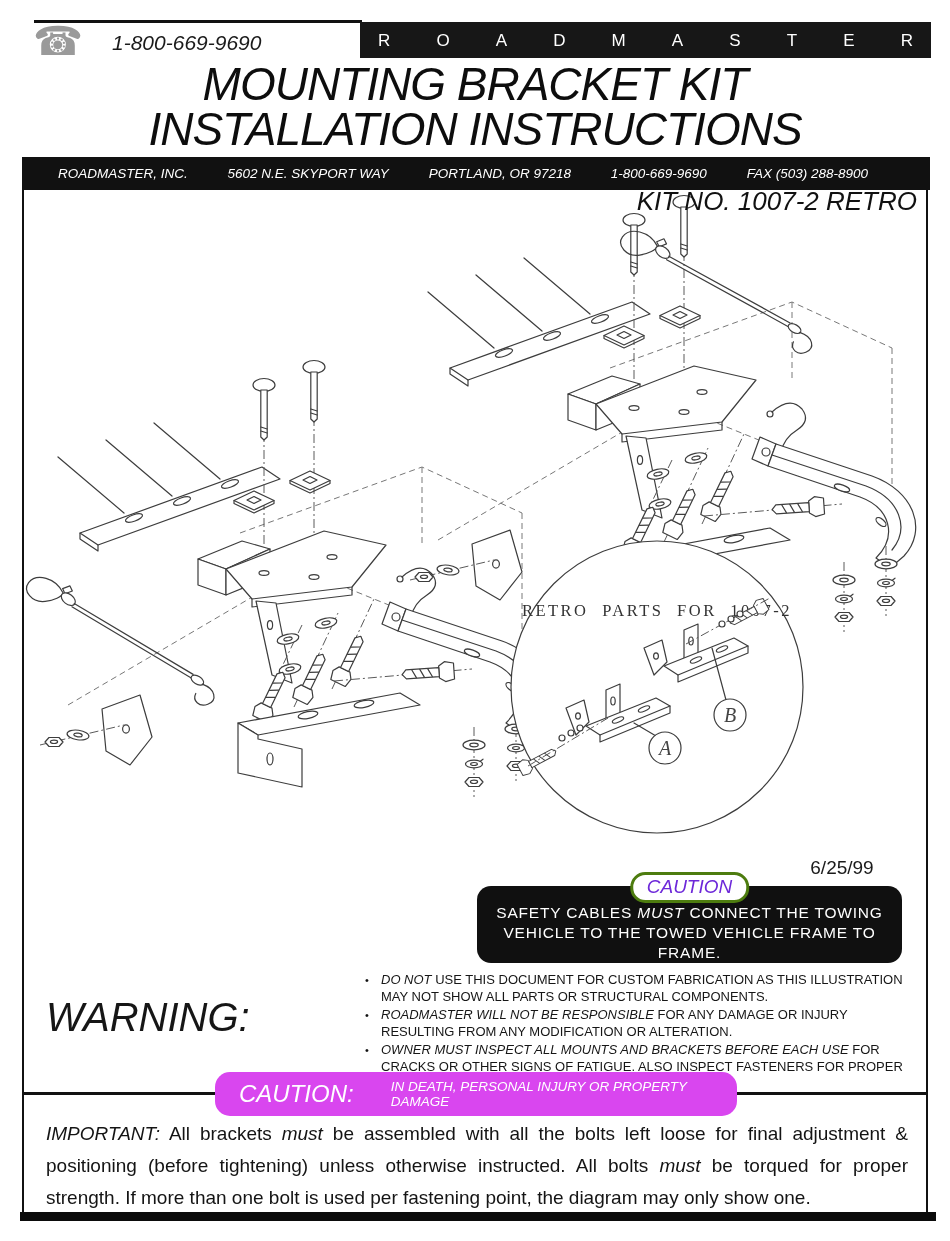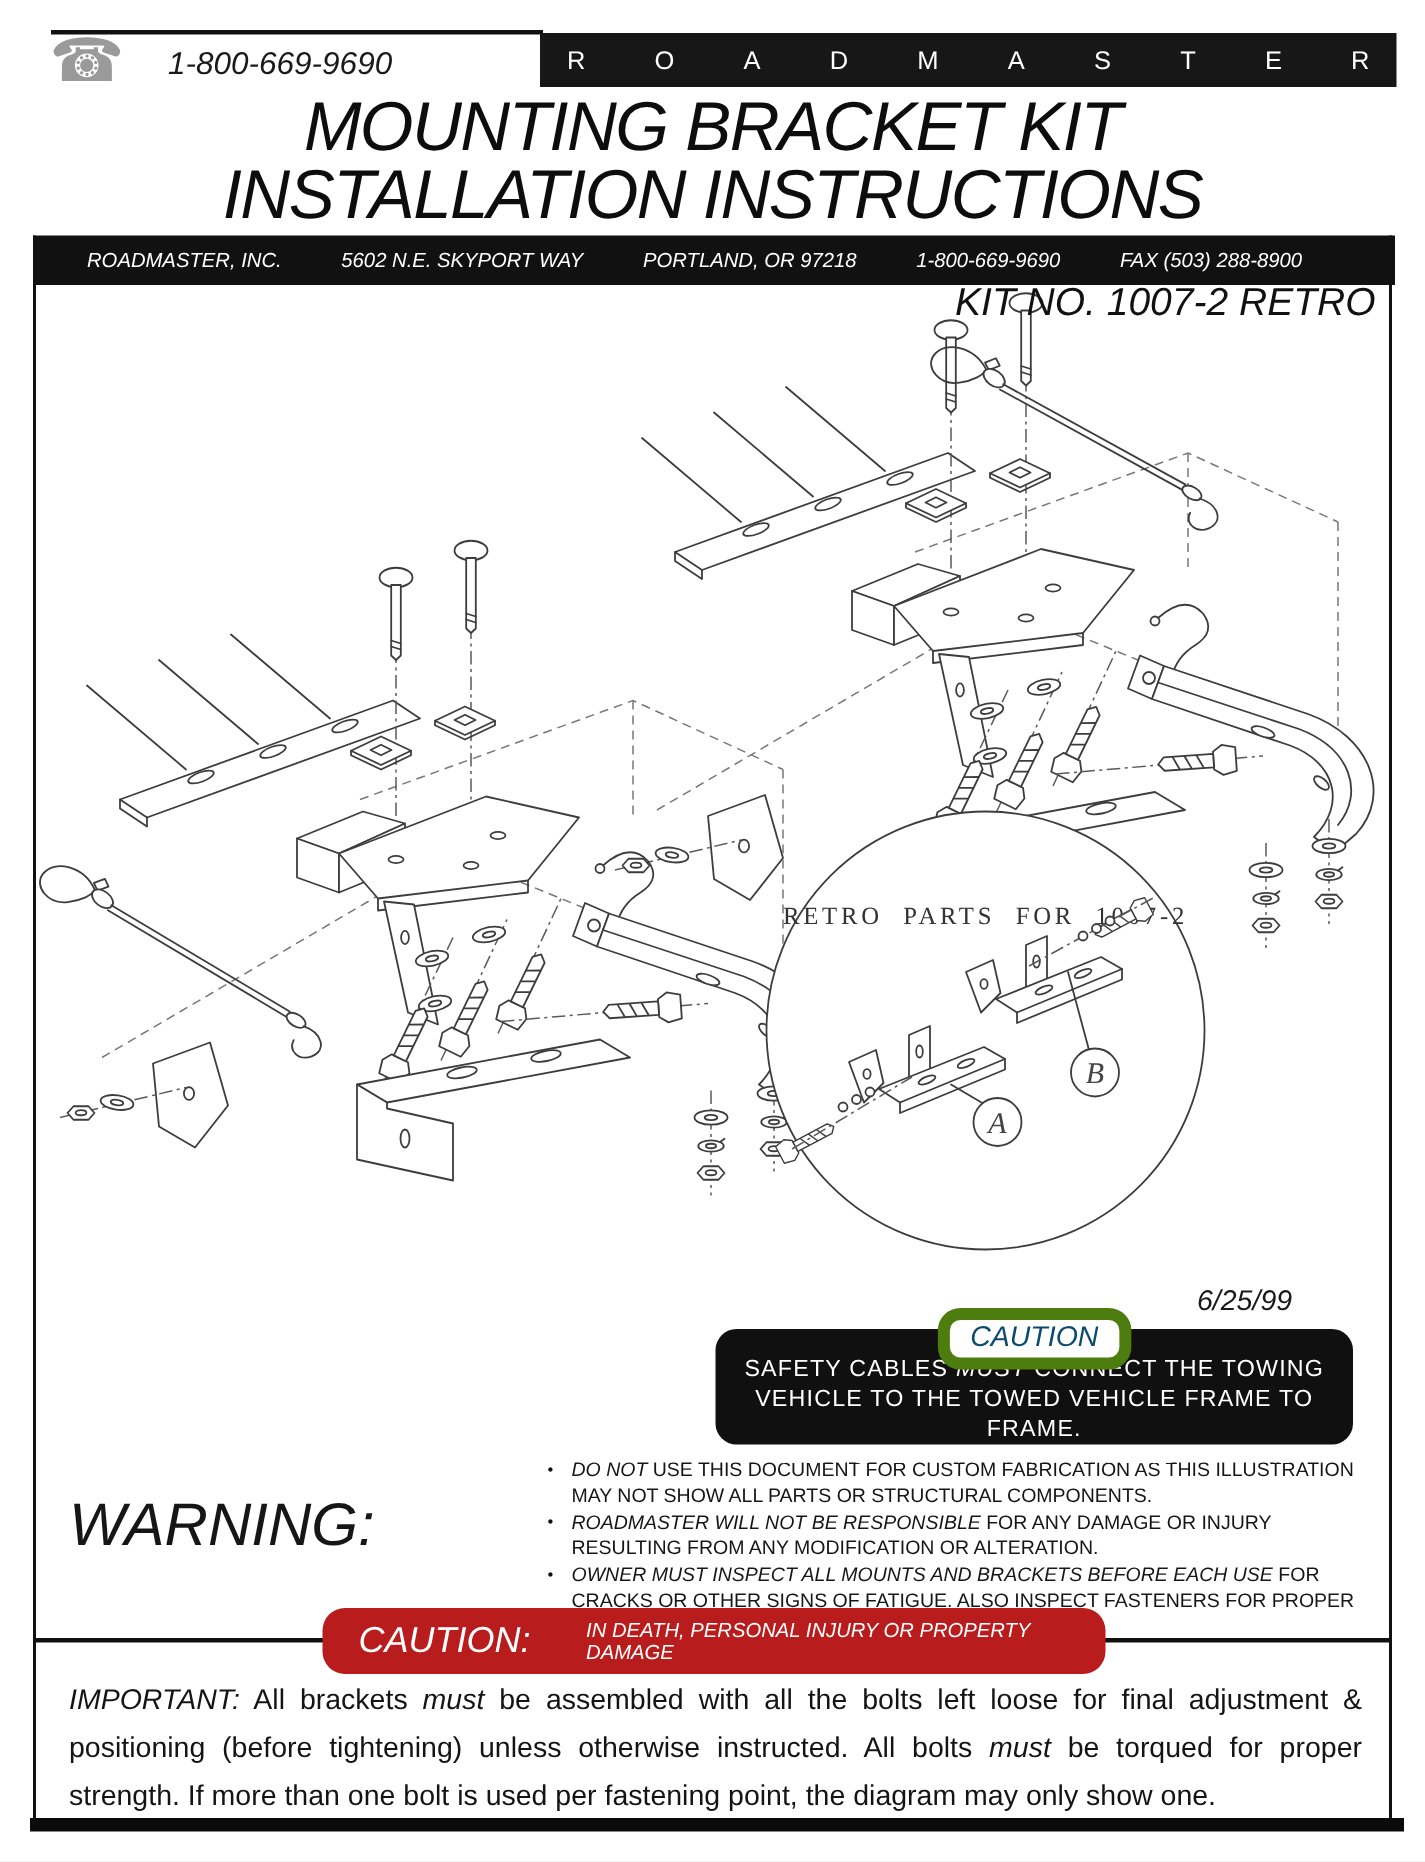--- a/index.html
+++ b/index.html
@@ -40,44 +40,44 @@
 
   
   .diagram{left:22px;top:178px;width:908px;height:908px;}
   .ln{fill:none;stroke:#3d3d3d;stroke-width:1.2;stroke-linejoin:round;stroke-linecap:round;}
   .fw{fill:#fff;stroke:#3d3d3d;stroke-width:1.2;stroke-linejoin:round;}
   .cl{fill:none;stroke:#5a5a5a;stroke-width:1;stroke-dasharray:9 3 2 3;}
   .ghost{fill:none;stroke:#787878;stroke-width:1;stroke-dasharray:6 4;}
   .dt{font-family:"Liberation Serif",serif;font-size:16.5px;letter-spacing:2.5px;
       word-spacing:7px;fill:#333;}
   .ab{font-family:"Liberation Serif",serif;font-style:italic;font-size:20px;fill:#444;}
-  .date{left:798px;top:857px;width:88px;text-align:left;font-size:19px;color:#1a1a1a;font-style:italic;}
+  .date{left:798px;top:857px;width:88px;text-align:center;font-size:19px;color:#1a1a1a;}
 
   
   .caution-box{left:477px;top:886px;width:425px;height:77px;background:#101010;
                border-radius:14px;z-index:6;text-align:center;color:#fff;}
   .caution-badge{position:absolute;left:50%;top:-14px;transform:translateX(-50%);
-                 background:#fff;color:#0c4a6e;border:8px solid #4d7c0f;border-radius:15px;
+                 background:#fff;color:#6d28d9;border:3px solid #4d7c0f;border-radius:15px;
                  font-size:19px;font-style:italic;padding:1px 14px 2px;line-height:22px;}
   .cline1{margin-top:17px;font-size:15.5px;letter-spacing:.8px;line-height:20px;}
   .cline2{font-size:15.5px;letter-spacing:.8px;line-height:20px;}
   .cfoot{font-size:12.5px;font-style:italic;letter-spacing:.5px;line-height:16px;}
   .caution-box em{font-style:italic;}
 
   
   .warning-label{left:46px;top:995px;font-size:40px;font-style:italic;color:#161616;}
   .warning-bullets{left:363px;top:972px;width:552px;}
   .wb{display:flex;margin-bottom:2px;}
   .wb .dot{width:16px;font-size:11px;line-height:16.5px;flex:none;padding-left:2px;}
   .wb p{margin:0;font-size:13px;line-height:16.5px;color:#161616;}
   .wb em{font-style:italic;}
 
   
   .divider{left:24px;top:1092px;width:904px;height:2.5px;background:#111;z-index:1;}
-  .caution-strip{left:215px;top:1072px;width:522px;height:44px;background:#b91c1c;
+  .caution-strip{left:215px;top:1072px;width:522px;height:44px;background:#d946ef;
                  border-radius:15px;z-index:4;display:flex;align-items:center;color:#fff;gap:37px;}
   .cs-label{font-size:24px;font-style:italic;margin-left:24px;flex:none;}
   .cs-lines{flex:1;display:flex;flex-direction:column;align-items:center;
             font-size:13.5px;font-style:italic;line-height:15.5px;padding-right:12px;}
 
   
   .important{left:46px;top:1118px;width:862px;}
   .important p{margin:0;font-size:19px;line-height:32px;text-align:justify;color:#141414;}
   .important em{font-style:italic;}
   .imp-label{font-style:italic;}

